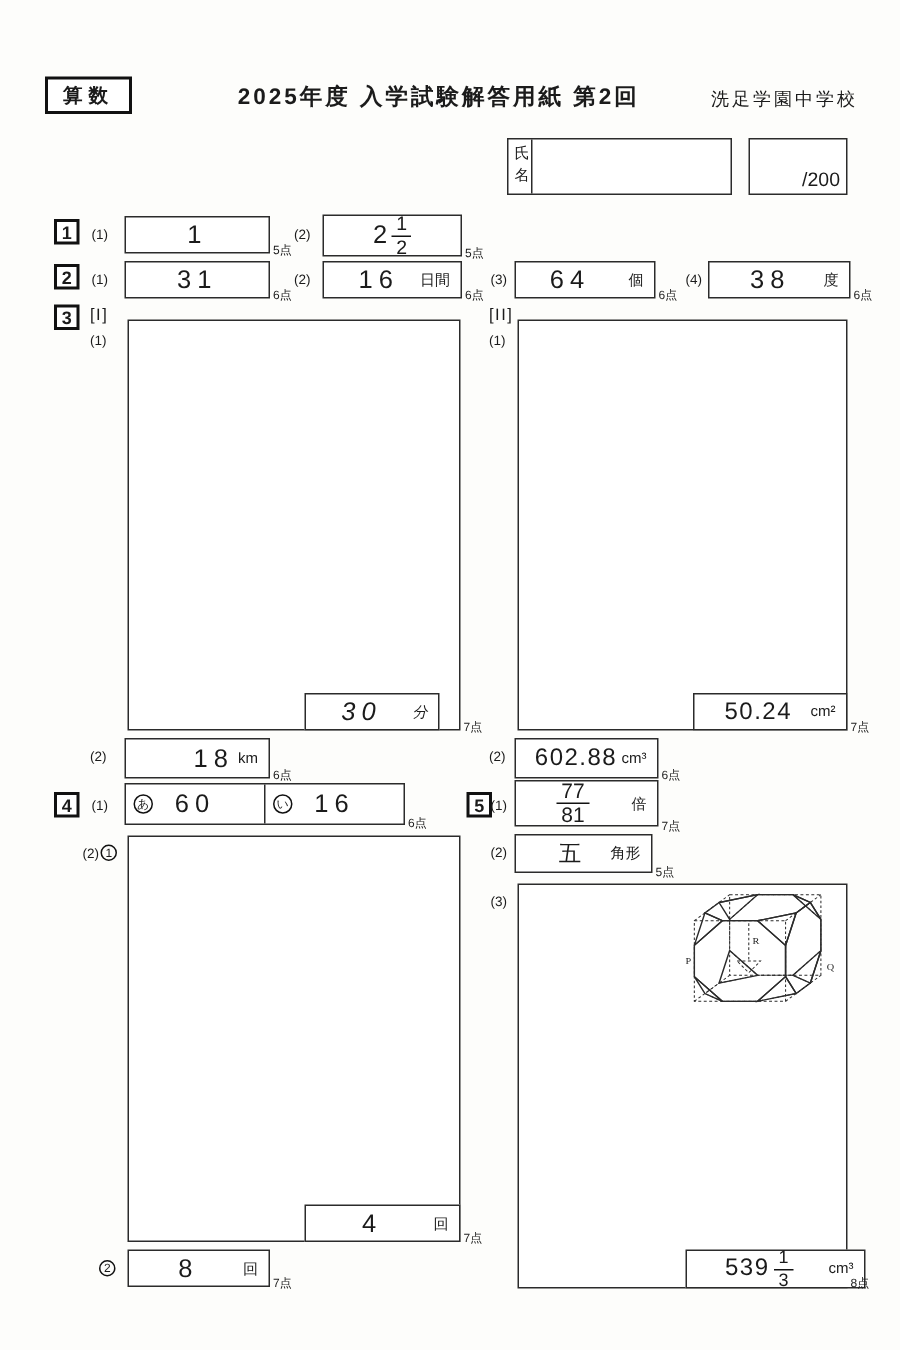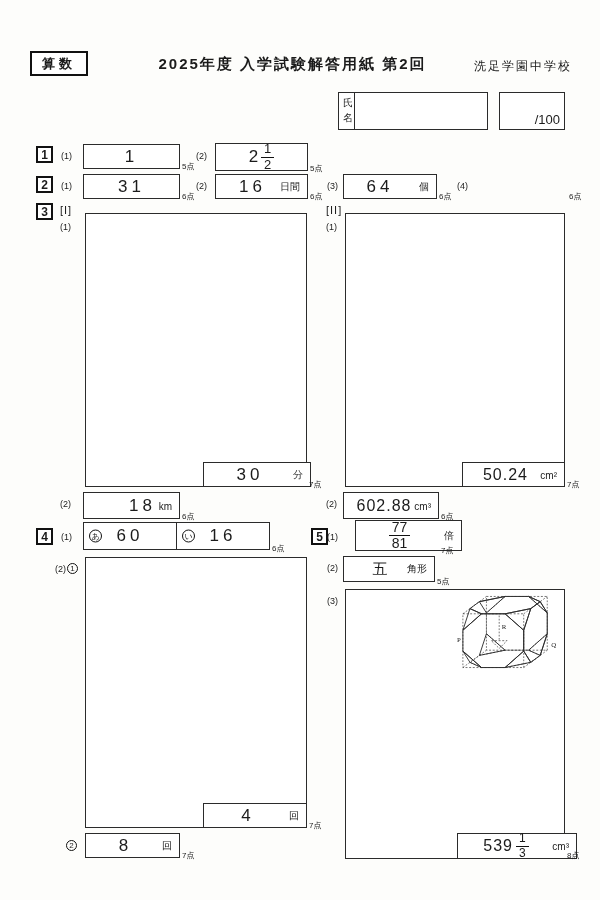--- a/index.html
+++ b/index.html
@@ -50,21 +50,21 @@
 
   <div class="box" style="left:338px;top:92px;width:150px;height:38px;">
     <div class="idlabel" style="position:absolute;left:4px;top:3px;">
       <div>氏</div>
       <div>名</div>
     </div>
     <div style="position:absolute;left:15px;top:0;bottom:0;border-left:1px solid #2b2b2b;"></div>
   </div>
 
   <div class="box" style="left:499px;top:92px;width:66px;height:38px;">
-    <div style="position:absolute;right:4px;bottom:2px;font-size:13px;">/100</div>
+    <div style="position:absolute;right:4px;bottom:2px;font-size:13px;">/200</div>
   </div>
 
   <div class="marker" style="left:36px;top:146px;">1</div>
   <div class="ilabel" style="left:61px;top:151px;">(1)</div>
   <div class="box abox" style="left:83px;top:144px;width:97px;height:25px;">
     <span class="val">1</span>
   </div>
   <div class="pts" style="left:182px;top:161px;">5点</div>
 
   <div class="ilabel" style="left:196px;top:151px;">(2)</div>
@@ -94,27 +94,31 @@
   <div class="pts" style="left:310px;top:191px;">6点</div>
 
   <div class="ilabel" style="left:327px;top:181px;">(3)</div>
   <div class="box abox" style="left:343px;top:174px;width:94px;height:25px;">
     <span class="val" style="margin-right:20px;">64</span>
     <span class="unit">個</span>
   </div>
   <div class="pts" style="left:439px;top:191px;">6点</div>
 
   <div class="ilabel" style="left:457px;top:181px;">(4)</div>
+  <div class="box abox" style="left:472px;top:174px;width:95px;height:25px;">
+    <span class="val" style="margin-right:12px;">38</span>
+    <span class="unit">度</span>
+  </div>
   <div class="pts" style="left:569px;top:191px;">6点</div>
 
   <div class="marker" style="left:36px;top:203px;">3</div>
   <div class="seclabel" style="left:60px;top:204px;font-weight:normal;">[I]</div>
   <div class="ilabel" style="left:60px;top:222px;">(1)</div>
   <div class="bigbox" style="left:85px;top:213px;width:222px;height:274px;"></div>
-  <div class="sub" style="left:203px;top:462px;width:108px;height:25px;">
+  <div class="sub" style="left:203px;top:462px;width:90px;height:25px;font-style:italic;">
     <span class="val" style="margin-right:14px;">30</span>
     <span class="unit">分</span>
   </div>
   <div class="pts" style="left:309px;top:479px;">7点</div>
 
   <div class="seclabel" style="left:326px;top:204px;font-weight:normal;">[II]</div>
   <div class="ilabel" style="left:326px;top:222px;">(1)</div>
   <div class="bigbox" style="left:345px;top:213px;width:220px;height:274px;"></div>
   <div class="sub" style="left:462px;top:462px;width:103px;height:25px;">
     <span class="vdec" style="margin-right:16px;">50.24</span>
@@ -147,21 +151,21 @@
       <div class="cell">
         <span class="circ cmark">い</span>
         <span class="val">16</span>
       </div>
     </div>
   </div>
   <div class="pts" style="left:272px;top:543px;">6点</div>
 
   <div class="marker" style="left:311px;top:528px;">5</div>
   <div class="ilabel" style="left:327px;top:532px;">(1)</div>
-  <div class="box abox" style="left:343px;top:520px;width:107px;height:31px;margin-left:12px;">
+  <div class="box abox" style="left:343px;top:520px;width:96px;height:31px;">
     <span class="frac" style="font-size:14px;margin-right:18px;">
       <span class="fnum">77</span>
         <span>81</span>
     </span>
     <span class="unit">倍</span>
   </div>
   <div class="pts" style="left:441px;top:545px;">7点</div>
 
   <div class="ilabel" style="left:55px;top:563px;display:flex;align-items:center;gap:1px;">
     <span>(2)</span>

